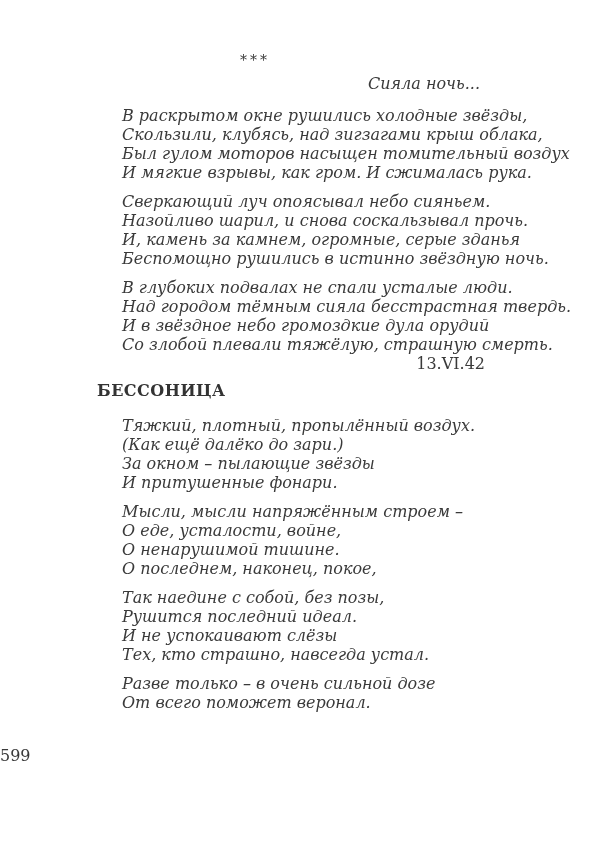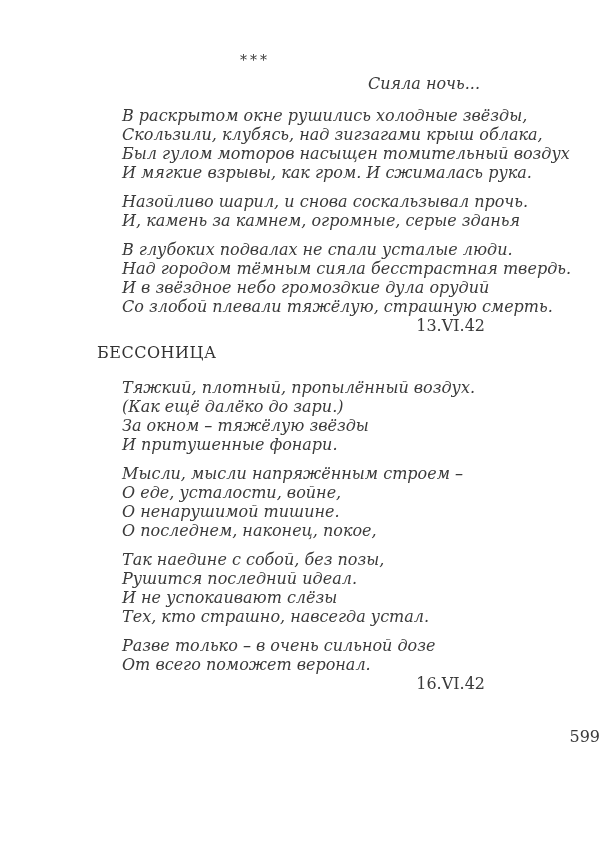--- a/index.html
+++ b/index.html
@@ -48,29 +48,29 @@
     font-style: normal;
     font-size: 16px;
     line-height: 19px;
     color: #3a3a3a;
     margin-left: 48px;
   }
   .poem-title {
     margin-left: 97px;
     margin-top: 8px;
     font-style: normal;
-    font-weight: normal;
+    font-weight: bold;
     font-size: 16px;
     line-height: 19px;
     letter-spacing: 0.5px;
     color: #333333;
   }
   .page-number {
     margin-top: 34px;
-    text-align: right;
+    text-align: left;
     font-size: 16px;
     line-height: 19px;
     color: #3a3a3a;
   }
 </style>
 </head>
 <body>
 
 <div class="page">
 
@@ -81,57 +81,58 @@
   </div>
 
   <div class="poem poem-1">
     <div class="stanza">
       <div class="line">В раскрытом окне рушились холодные звёзды,</div>
       <div class="line">Скользили, клубясь, над зигзагами крыш облака,</div>
       <div class="line">Был гулом моторов насыщен томительный воздух</div>
       <div class="line">И мягкие взрывы, как гром. И сжималась рука.</div>
     </div>
     <div class="stanza">
+      <div class="line">Сверкающий луч опоясывал небо сияньем.</div>
       <div class="line">Назойливо шарил, и снова соскальзывал прочь.</div>
       <div class="line">И, камень за камнем, огромные, серые зданья</div>
+      <div class="line">Беспомощно рушились в истинно звёздную ночь.</div>
     </div>
     <div class="stanza">
       <div class="line">В глубоких подвалах не спали усталые люди.</div>
       <div class="line">Над городом тёмным сияла бесстрастная твердь.</div>
       <div class="line">И в звёздное небо громоздкие дула орудий</div>
       <div class="line">Со злобой плевали тяжёлую, страшную смерть.</div>
     </div>
   </div>
 
   <div class="poem-date">13.VI.42</div>
 
   <h2 class="poem-title">БЕССОНИЦА</h2>
 
   <div class="poem poem-2">
     <div class="stanza">
       <div class="line">Тяжкий, плотный, пропылённый воздух.</div>
       <div class="line">(Как ещё далёко до зари.)</div>
-      <div class="line">За окном – тяжёлую звёзды</div>
+      <div class="line">За окном – пылающие звёзды</div>
       <div class="line">И притушенные фонари.</div>
     </div>
     <div class="stanza">
       <div class="line">Мысли, мысли напряжённым строем –</div>
       <div class="line">О еде, усталости, войне,</div>
       <div class="line">О ненарушимой тишине.</div>
       <div class="line">О последнем, наконец, покое,</div>
     </div>
     <div class="stanza">
       <div class="line">Так наедине с собой, без позы,</div>
       <div class="line">Рушится последний идеал.</div>
       <div class="line">И не успокаивают слёзы</div>
       <div class="line">Тех, кто страшно, навсегда устал.</div>
     </div>
     <div class="stanza">
       <div class="line">Разве только – в очень сильной дозе</div>
       <div class="line">От всего поможет веронал.</div>
     </div>
   </div>
 
-  <div class="poem-date">16.VI.42</div>
 
   <div class="page-number">599</div>
 
 </div>
 
 </body></html>

